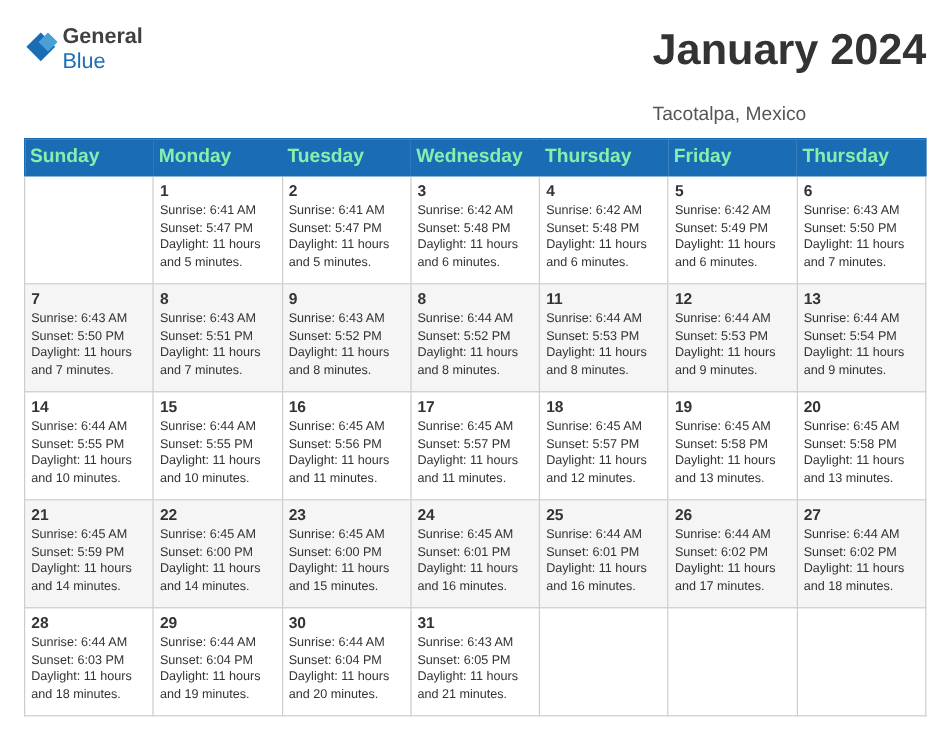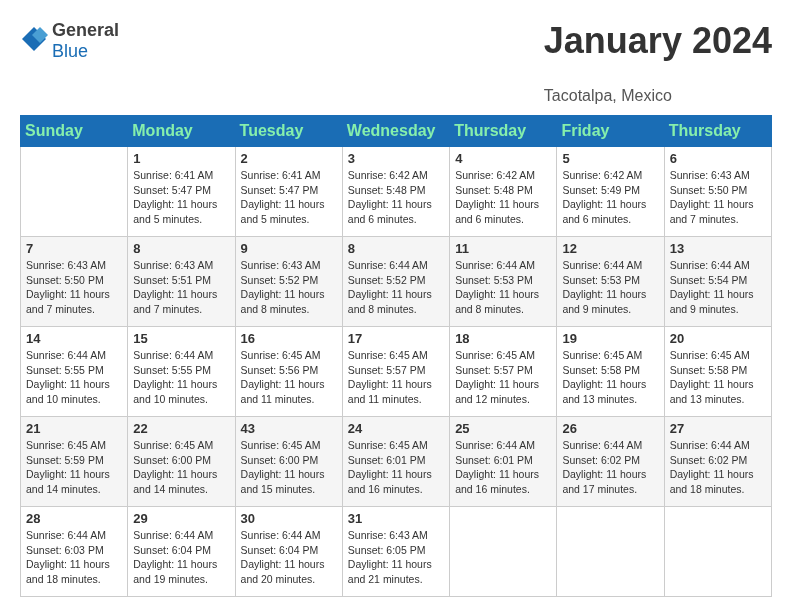--- a/index.html
+++ b/index.html
@@ -213,21 +213,21 @@
       <tr>
         <td>
           <div class="day-number">21</div>
           <div class="day-info">Sunrise: 6:45 AM<br>Sunset: 5:59 PM<br>Daylight: 11 hours<br>and 14 minutes.</div>
         </td>
         <td>
           <div class="day-number">22</div>
           <div class="day-info">Sunrise: 6:45 AM<br>Sunset: 6:00 PM<br>Daylight: 11 hours<br>and 14 minutes.</div>
         </td>
         <td>
-          <div class="day-number">43</div>
+          <div class="day-number">23</div>
           <div class="day-info">Sunrise: 6:45 AM<br>Sunset: 6:00 PM<br>Daylight: 11 hours<br>and 15 minutes.</div>
         </td>
         <td>
           <div class="day-number">24</div>
           <div class="day-info">Sunrise: 6:45 AM<br>Sunset: 6:01 PM<br>Daylight: 11 hours<br>and 16 minutes.</div>
         </td>
         <td>
           <div class="day-number">25</div>
           <div class="day-info">Sunrise: 6:44 AM<br>Sunset: 6:01 PM<br>Daylight: 11 hours<br>and 16 minutes.</div>
         </td>

